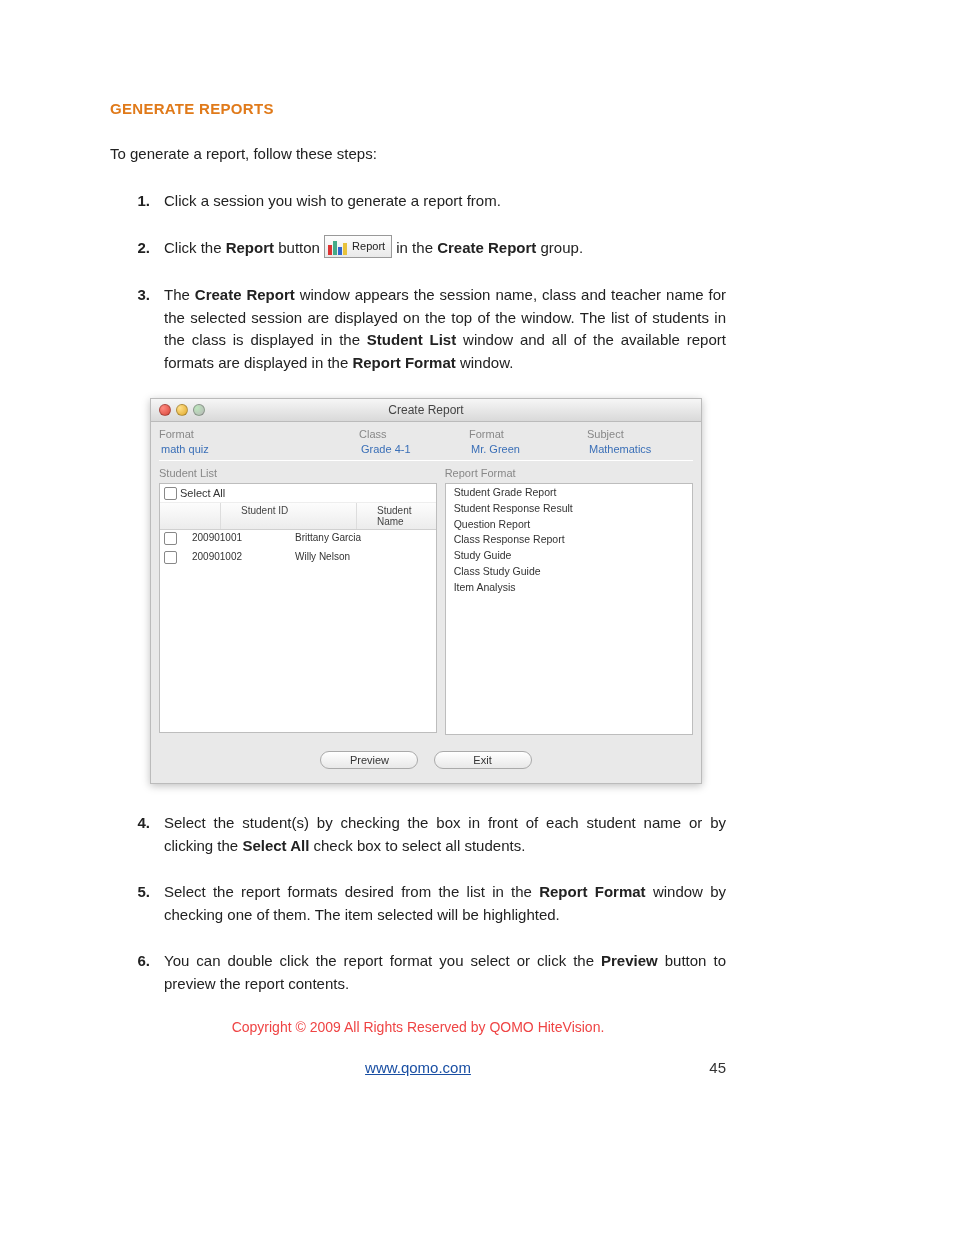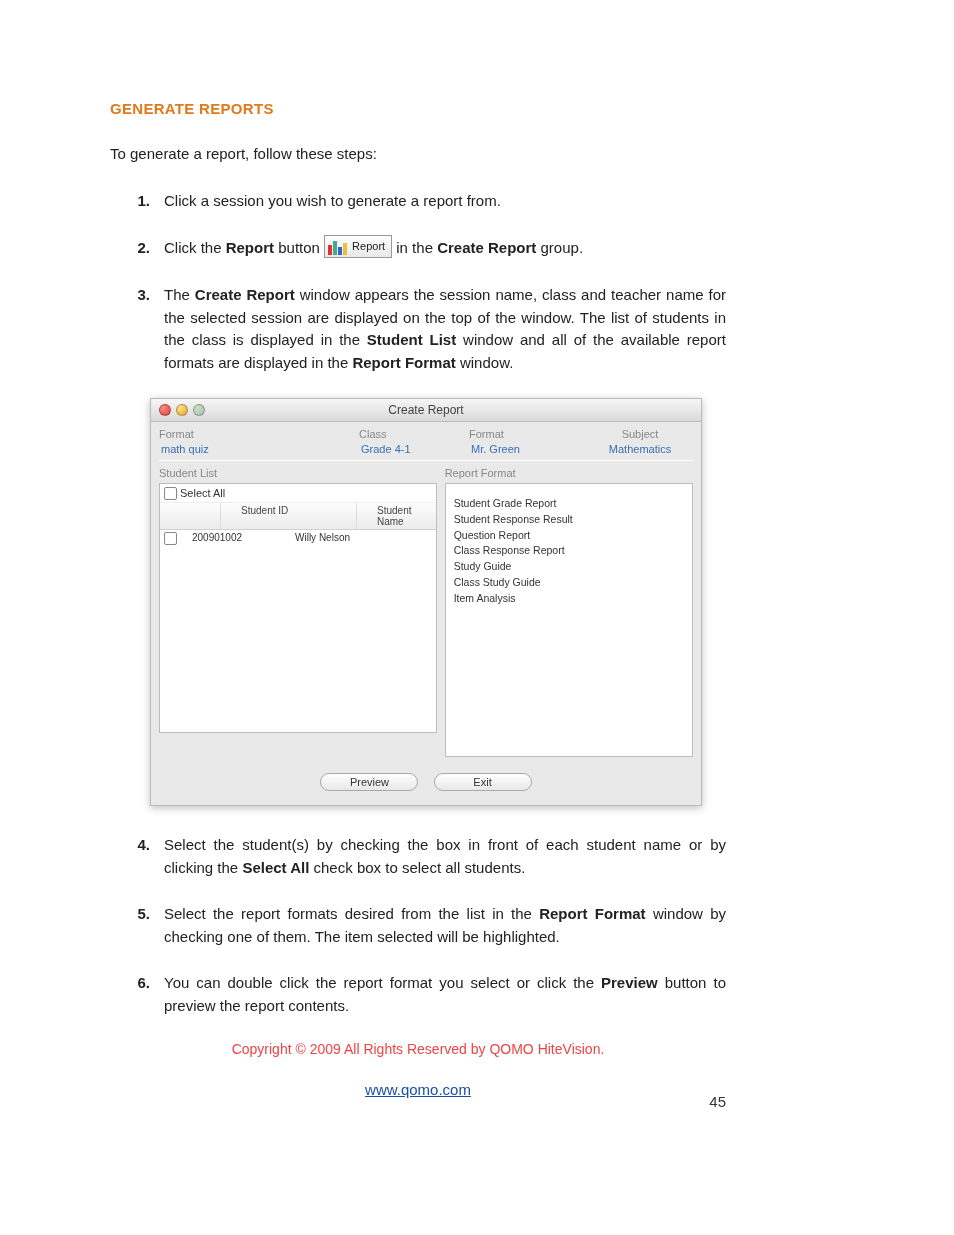--- a/index.html
+++ b/index.html
@@ -119,21 +119,21 @@
   .fields-row .field label{
     display:block; color:#888; font-size:11px; margin-bottom:2px;
   }
   .fields-row .field .val{
     color:#3a6fb7; font-size:11px;
     padding:1px 2px;
   }
   .fields-row .field.session{flex:0 0 200px;}
   .fields-row .field.class{flex:0 0 110px;}
   .fields-row .field.teacher{flex:0 0 118px;}
-  .fields-row .field.subject{flex:1;text-align:center;}
+  .fields-row .field.subject{flex:1;}
   .hr-row{
     height:1px;
     margin:2px 8px 0 8px;
     background:linear-gradient(#6b8fc0,#6b8fc0);
     box-shadow:0 -12px 0 0 #fff inset;
   }
   .two-col{
     display:flex;
     padding:6px 8px 8px 8px;
     gap:8px;
@@ -181,21 +181,21 @@
   .stu-row div{padding:2px 4px;}
   .stu-row .c0{flex:0 0 20px;position:relative;}
   .stu-row .c0 .chk{position:static;display:inline-block;}
   .stu-row .c1{flex:0 0 95px;}
   .stu-row .c2{flex:1;}
 
   .fmt-list{
     background:#fff;
     border:1px solid #bdbdbd;
     height:248px;
-    padding:12px 8px;
+    padding:1px 8px;
     font-size:10.5px;
     color:#333;
     line-height:1.5;
   }
   .fmt-item{cursor:default;}
 
   .btn-row{
     text-align:center;
     padding:8px 0 14px 0;
   }
@@ -224,21 +224,21 @@
     color:#333;
     position:relative;
   }
   .footer-link-row a{
     color:#1a4fa3;
     text-decoration:underline;
   }
   .page-num{
     position:absolute;
     right:0;
-    top:12px;
+    top:0;
   }
 </style>
 </head>
 <body>
 
 <div class="page">
 
   <div class="section-heading">GENERATE REPORTS</div>
 
   <div class="intro">To generate a report, follow these steps:</div>
@@ -308,20 +308,25 @@
             <span class="chk"></span>
             <span>Select All</span>
           </div>
           <div class="stu-head">
             <div class="c0"></div>
             <div class="c1">Student ID</div>
             <div class="c2">Student Name</div>
           </div>
           <div class="stu-row">
             <div class="c0"><span class="chk"></span></div>
+            <div class="c1">200901001</div>
+            <div class="c2">Brittany Garcia</div>
+          </div>
+          <div class="stu-row">
+            <div class="c0"><span class="chk"></span></div>
             <div class="c1">200901002</div>
             <div class="c2">Willy Nelson</div>
           </div>
         </div>
       </div>
       <div class="right-col">
         <span class="col-title">Report Format</span>
         <div class="fmt-list">
           <div class="fmt-item">Student Grade Report</div>
           <div class="fmt-item">Student Response Result</div>

